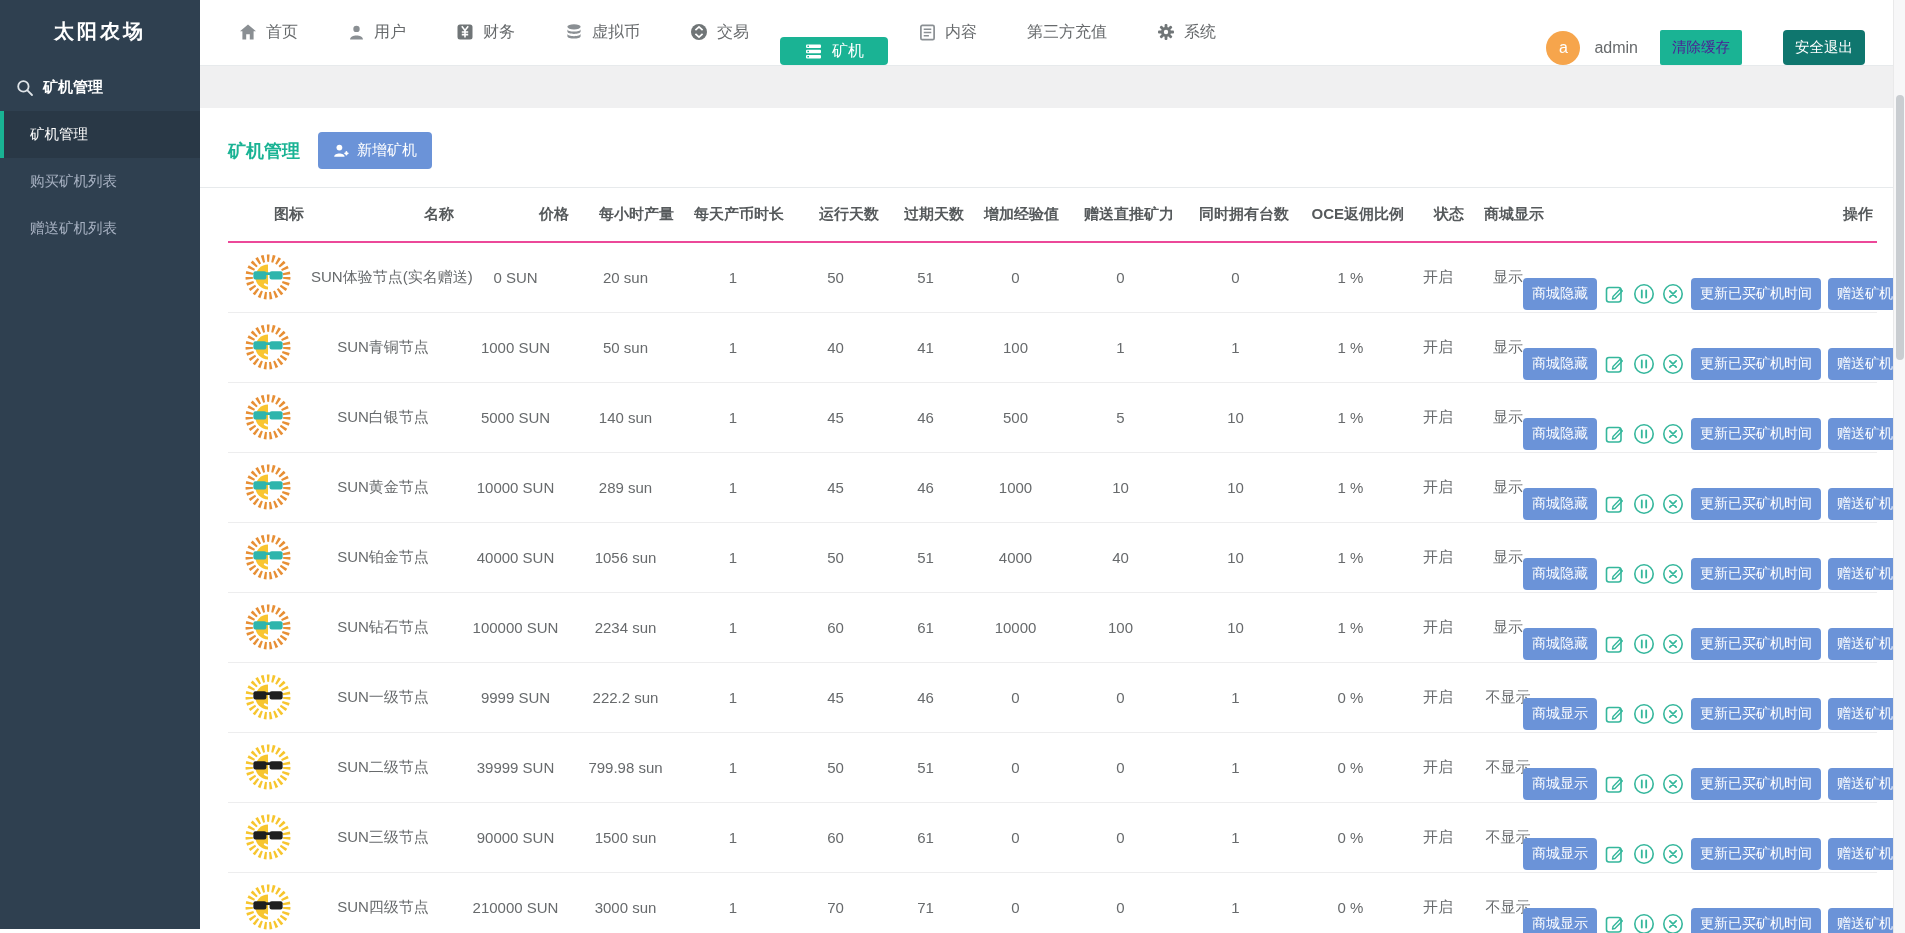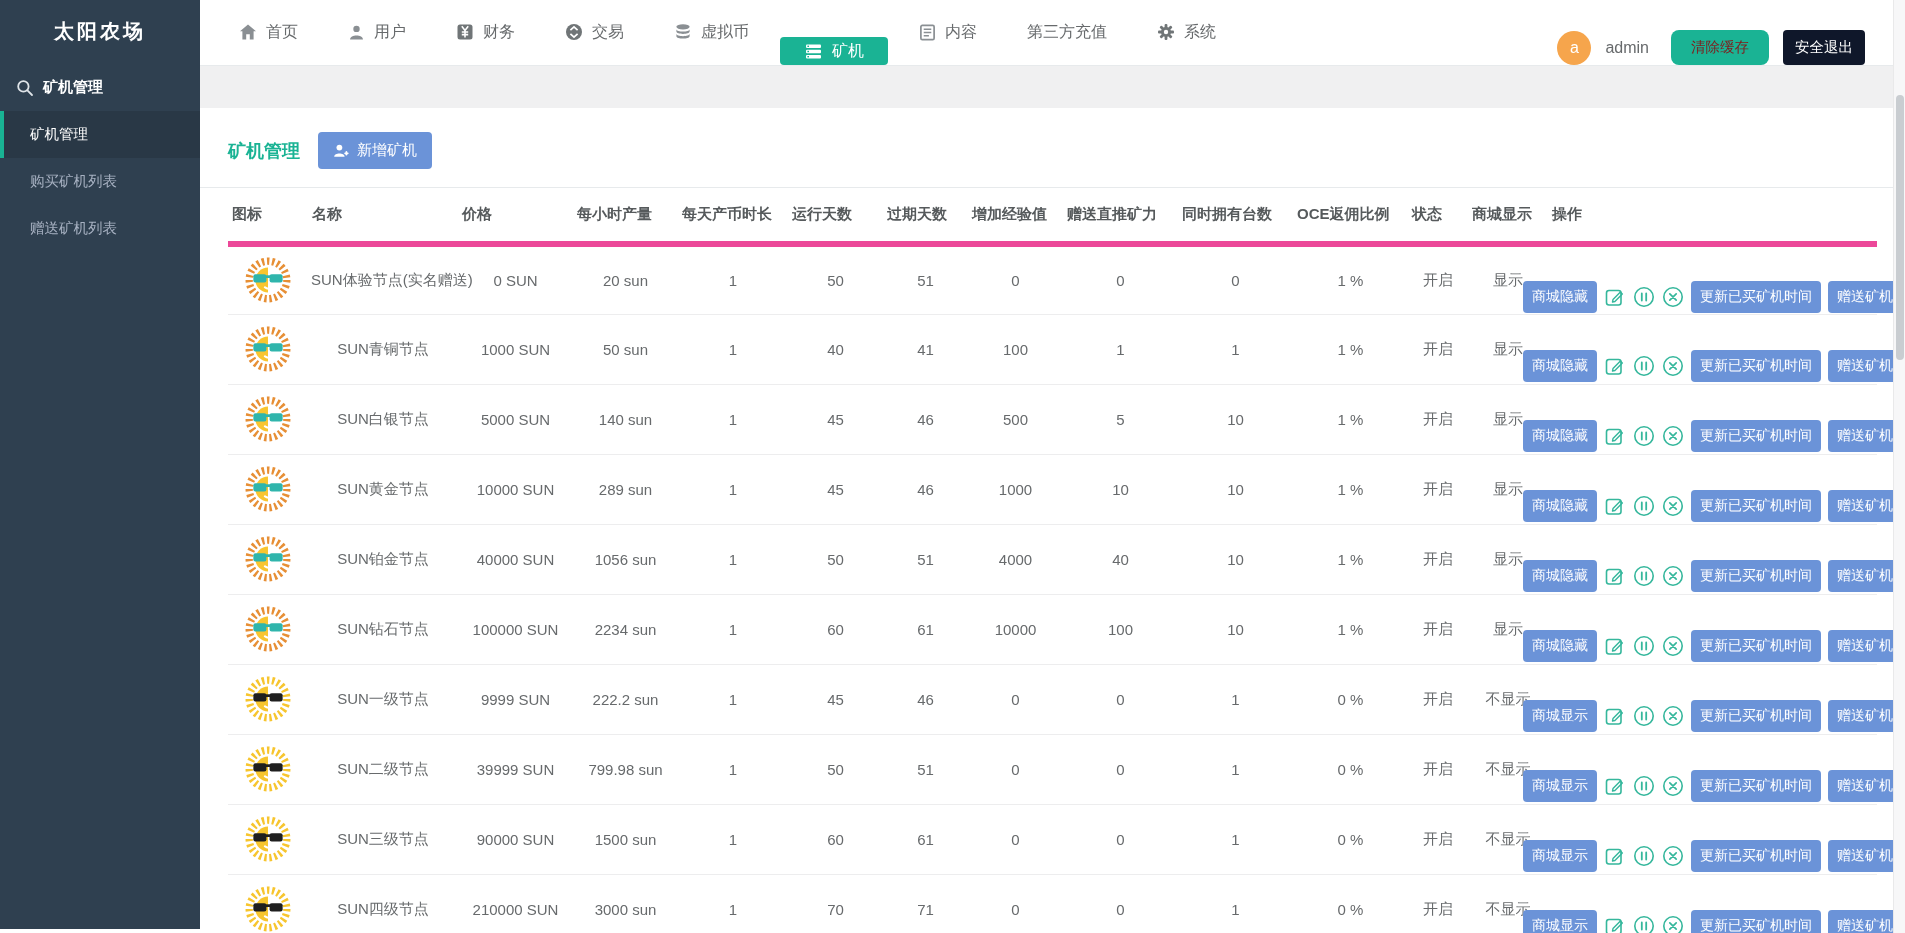--- a/index.html
+++ b/index.html
@@ -21,37 +21,37 @@
     padding:0 14px; border-bottom:1px solid #e7eaec; }
   .nav-item { display:flex; align-items:center; gap:9px; padding:0 25px; height:66px;
     color:#676a6c; font-size:16px; text-decoration:none; cursor:pointer; white-space:nowrap; }
   .nav-item .ic { display:flex; align-items:center; }
   .nav-item.active { background:#1ab394; color:#fff; height:28px; border-radius:4px;
     padding:0 24px; margin:0 6px; }
   .nav-right { margin-left:auto; display:flex; align-items:center; gap:14px; padding-right:26px; }
   .avatar { width:34px; height:34px; border-radius:50%; background:#f6a54c; color:#fff;
     display:flex; align-items:center; justify-content:center; font-size:16px; cursor:pointer; }
   .admin-name { color:#676a6c; font-size:16px; margin-right:8px; }
-  .btn-green { background:#1ab394; color:#7f1d1d; border:none; border-radius:8px;
-    padding:8px 20px; font-size:14.5px; cursor:pointer; font-family:inherit; }
-  .btn-red { background:#0f172a; color:#fff; border:none; border-radius:4px;
+  .btn-green { background:#1ab394; color:#4c1d95; border:none; border-radius:2px;
     padding:8px 12px; font-size:14.5px; cursor:pointer; font-family:inherit; }
+  .btn-red { background:#0f766e; color:#fff; border:none; border-radius:4px;
+    padding:8px 12px; font-size:14.5px; cursor:pointer; font-family:inherit;margin-left:27px; }
 
   
   .content { margin-left:200px; background:#fff; }
   .gray-band { height:42px; background:#f0f0f1; }
   .page-head { display:flex; align-items:center; gap:18px; padding:24px 28px 18px; }
   .page-title { color:#1ab394; font-size:18px; font-weight:bold; }
   .btn-add { display:flex; align-items:center; gap:8px; background:#6b93d8; color:#fff;
     border:none; border-radius:4px; padding:9px 15px; font-size:15px; cursor:pointer; font-family:inherit; }
   .head-divider { border-bottom:1px solid #e7eaec; margin:0 0 0 0; }
 
   table.miners { width:1649px; margin:0 28px; border-collapse:collapse; table-layout:fixed; }
   table.miners th { padding:17px 4px; color:#565a5c; font-size:15px; font-weight:bold;
-    text-align:left; border-bottom:6px solid #ec4899; white-space:nowrap; }
+    text-align:right; border-bottom:2px solid #ec4899; white-space:nowrap; }
   table.miners td { height:70px; padding:0 3px; text-align:center; color:#676a6c;
     font-size:15px; border-bottom:1px solid #ededee; white-space:nowrap; }
 
   
   .sun { display:inline-flex; width:46px; height:46px; vertical-align:middle; }
   .sun-a { --ring:#e78f35; --face:#f9c52f; --glass:#2fb5ac; }
   .sun-b { --ring:#f7c52e; --face:#f7c52e; --glass:#1f1f1f; }
 
   
   .actions { display:flex; align-items:center; justify-content:center; gap:7px;margin-top:33px; }
@@ -110,37 +110,37 @@
         <svg width="18" height="18" viewBox="0 0 18 18">
           <rect x="1.5" y="1.5" width="15" height="15" rx="2.5" fill="#707577"></rect>
           <path d="M5.8 3.2 L9 7.4 L12.2 3.2" stroke="#fff" stroke-width="1.6" fill="none"></path>
           <path d="M9 7.4 V14.5 M5.8 9 H12.2 M5.8 11.6 H12.2" stroke="#fff" stroke-width="1.6" fill="none"></path>
         </svg>
       </span>
     <span>财务</span>
   </a>
   <a class="nav-item">
     <span class="ic">
+        <svg width="18" height="18" viewBox="0 0 18 18" fill="#8a8f93">
+          <ellipse cx="9" cy="3.8" rx="6.6" ry="2.6"></ellipse>
+          <path d="M2.4 6.2 C2.4 9.4 15.6 9.4 15.6 6.2 V8.6 C15.6 11.8 2.4 11.8 2.4 8.6 Z"></path>
+          <path d="M2.4 10.8 C2.4 14 15.6 14 15.6 10.8 V13.2 C15.6 16.4 2.4 16.4 2.4 13.2 Z"></path>
+        </svg>
+      </span>
+    <span>虚拟币</span>
+  </a>
+  <a class="nav-item">
+    <span class="ic">
         <svg width="18" height="18" viewBox="0 0 18 18">
           <circle cx="9" cy="9" r="8" fill="#707577"></circle>
           <path d="M5.4 7.2 L9 3.8 L12.6 7.2" fill="none" stroke="#fff" stroke-width="1.7"></path>
           <path d="M5.4 10.8 L9 14.2 L12.6 10.8" fill="none" stroke="#fff" stroke-width="1.7"></path>
         </svg>
       </span>
     <span>交易</span>
-  </a>
-  <a class="nav-item">
-    <span class="ic">
-        <svg width="18" height="18" viewBox="0 0 18 18" fill="#8a8f93">
-          <ellipse cx="9" cy="3.8" rx="6.6" ry="2.6"></ellipse>
-          <path d="M2.4 6.2 C2.4 9.4 15.6 9.4 15.6 6.2 V8.6 C15.6 11.8 2.4 11.8 2.4 8.6 Z"></path>
-          <path d="M2.4 10.8 C2.4 14 15.6 14 15.6 10.8 V13.2 C15.6 16.4 2.4 16.4 2.4 13.2 Z"></path>
-        </svg>
-      </span>
-    <span>虚拟币</span>
   </a>
   <a class="nav-item active">
     <span class="ic">
         <svg width="19" height="19" viewBox="0 0 19 19" fill="#ffffff">
           <rect x="2" y="2.6" width="15" height="3.4" rx="1"></rect>
           <rect x="2" y="7.8" width="15" height="3.4" rx="1"></rect>
           <rect x="2" y="13" width="15" height="3.4" rx="1"></rect>
           <rect x="3.4" y="3.6" width="1.6" height="1.4" fill="#1ab394"></rect>
           <rect x="3.4" y="8.8" width="1.6" height="1.4" fill="#1ab394"></rect>
           <rect x="3.4" y="14" width="1.6" height="1.4" fill="#1ab394"></rect>

